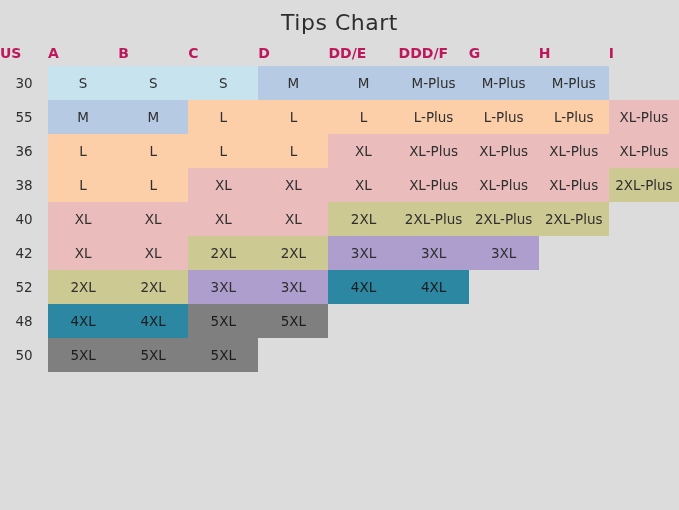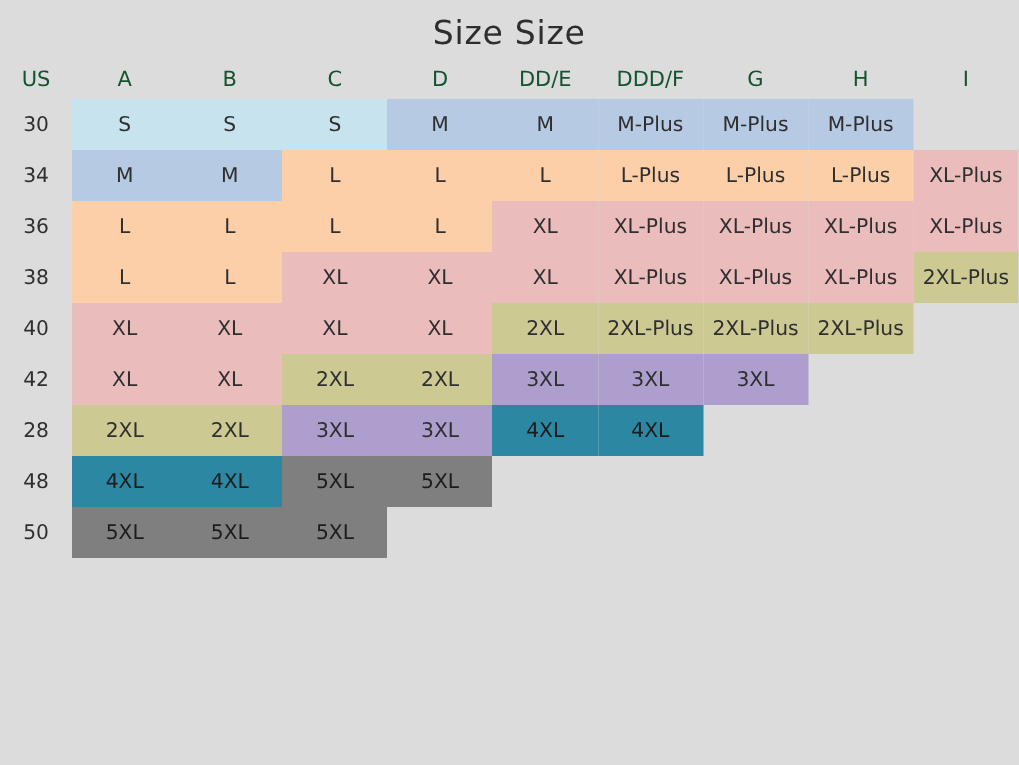--- a/index.html
+++ b/index.html
@@ -33,26 +33,26 @@
   }
   table.size-grid {
     border-collapse: collapse;
     width: 679px;
     table-layout: fixed;
     margin-top: 2px;
   }
   table.size-grid col.c-us { width: 48px; }
   table.size-grid col.c-data { width: 70px; }
   table.size-grid th {
-    font-weight: 400;
+    font-weight: 700;
     font-size: 14px;
-    color: #14532d;
+    color: #be185d;
     height: 26px;
     line-height: 26px;
-    text-align: center;
+    text-align: left;
     padding: 0;
     background: transparent;
   }
   table.size-grid td {
     height: 34px;
     line-height: 34px;
     text-align: center;
     font-size: 13.5px;
     padding: 0;
     color: #2f2f2f;
@@ -80,21 +80,21 @@
   }
   #tips-label {
     color: #e26b6b;
   }
 </style>
 </head>
 <body>
 
 <div id="chart-root">
 
-  <h1 id="page-title">Size Size</h1>
+  <h1 id="page-title">Tips Chart</h1>
 
   <table class="size-grid">
     <colgroup>
       <col class="c-us">
       <col class="c-data">
         <col class="c-data">
         <col class="c-data">
       <col class="c-data">
         <col class="c-data">
         <col class="c-data">
@@ -123,21 +123,21 @@
           <td style="background: rgb(199, 228, 238);">S</td>
           <td style="background: rgb(199, 228, 238);">S</td>
           <td style="background: rgb(182, 202, 227);">M</td>
           <td style="background: rgb(182, 202, 227);">M</td>
           <td style="background: rgb(182, 202, 227);">M-Plus</td>
           <td style="background: rgb(182, 202, 227);">M-Plus</td>
           <td style="background: rgb(182, 202, 227);">M-Plus</td>
           <td class="empty-cell"></td>
         </tr>
         <tr>
-          <td class="us-cell">34</td>
+          <td class="us-cell">55</td>
           <td style="background: rgb(182, 202, 227);">M</td>
           <td style="background: rgb(182, 202, 227);">M</td>
           <td style="background: rgb(252, 207, 168);">L</td>
           <td style="background: rgb(252, 207, 168);">L</td>
           <td style="background: rgb(252, 207, 168);">L</td>
           <td style="background: rgb(252, 207, 168);">L-Plus</td>
           <td style="background: rgb(252, 207, 168);">L-Plus</td>
           <td style="background: rgb(252, 207, 168);">L-Plus</td>
           <td style="background: rgb(234, 188, 188);">XL-Plus</td>
         </tr>
@@ -183,21 +183,21 @@
           <td style="background: rgb(234, 188, 188);">XL</td>
           <td style="background: rgb(205, 201, 147);">2XL</td>
           <td style="background: rgb(205, 201, 147);">2XL</td>
           <td style="background: rgb(174, 158, 205);">3XL</td>
           <td style="background: rgb(174, 158, 205);">3XL</td>
           <td style="background: rgb(174, 158, 205);">3XL</td>
           <td class="empty-cell"></td>
           <td class="empty-cell"></td>
         </tr>
         <tr>
-          <td class="us-cell">28</td>
+          <td class="us-cell">52</td>
           <td style="background: rgb(205, 201, 147);">2XL</td>
           <td style="background: rgb(205, 201, 147);">2XL</td>
           <td style="background: rgb(174, 158, 205);">3XL</td>
           <td style="background: rgb(174, 158, 205);">3XL</td>
           <td class="dark-text" style="background: rgb(43, 135, 162); color: rgb(28, 28, 28);">4XL</td>
           <td class="dark-text" style="background: rgb(43, 135, 162); color: rgb(28, 28, 28);">4XL</td>
           <td class="empty-cell"></td>
           <td class="empty-cell"></td>
           <td class="empty-cell"></td>
         </tr>

